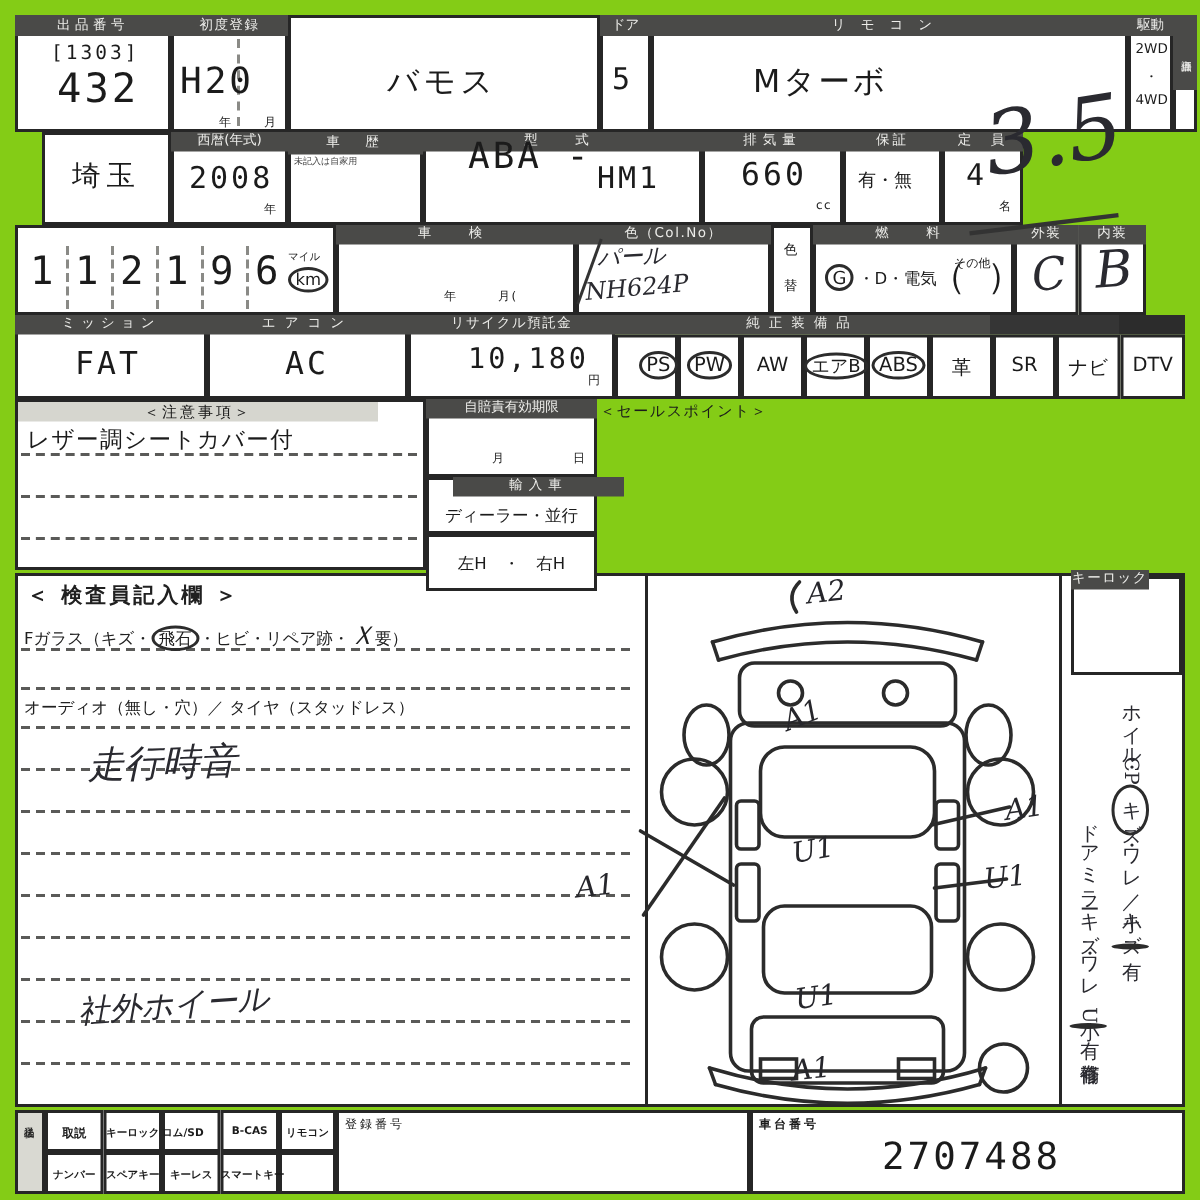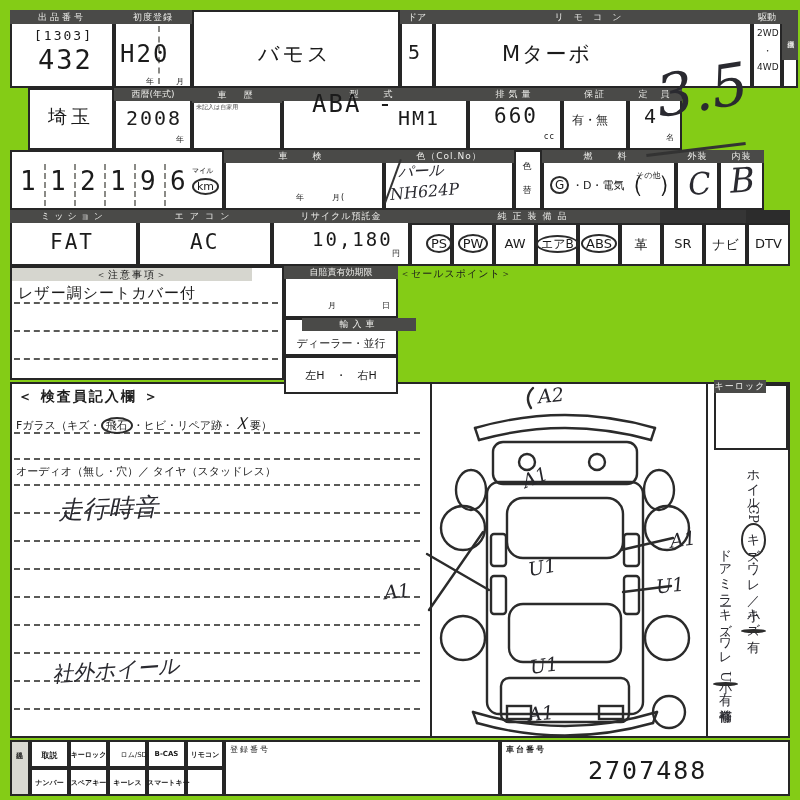--- a/index.html
+++ b/index.html
@@ -290,21 +290,21 @@
   <div class="box" style="left:108px;top:740px;width:39px;height:28px"></div>
   <div class="box" style="left:147px;top:740px;width:39px;height:28px"></div>
   <div class="box" style="left:186px;top:740px;width:38px;height:28px"></div>
   <div class="box" style="left:30px;top:768px;width:39px;height:28px"></div>
   <div class="box" style="left:69px;top:768px;width:39px;height:28px"></div>
   <div class="box" style="left:108px;top:768px;width:39px;height:28px"></div>
   <div class="box" style="left:147px;top:768px;width:39px;height:28px"></div>
   <div class="box" style="left:186px;top:768px;width:38px;height:28px"></div>
   <div class="val" style="left:30px;top:750px;width:39px;text-align:center;font-size:8px;font-weight:bold">取説</div>
   <div class="val" style="left:69px;top:750px;width:39px;text-align:center;font-size:7px;font-weight:bold">キーロック</div>
-  <div class="val" style="left:108px;top:750px;width:39px;text-align:right;font-size:7px;font-weight:normal">ロム/SD</div>
+  <div class="val" style="left:108px;top:750px;width:39px;text-align:left;font-size:7px;font-weight:bold">ロム/SD</div>
   <div class="val" style="left:147px;top:750px;width:39px;text-align:center;font-size:7px;font-weight:bold">B-CAS</div>
   <div class="val" style="left:186px;top:750px;width:38px;text-align:center;font-size:7px;font-weight:bold">リモコン</div>
   <div class="val" style="left:30px;top:778px;width:39px;text-align:center;font-size:7px;font-weight:bold">ナンバー</div>
   <div class="val" style="left:69px;top:778px;width:39px;text-align:center;font-size:7px;font-weight:bold">スペアキー</div>
   <div class="val" style="left:108px;top:778px;width:39px;text-align:center;font-size:7px;font-weight:bold">キーレス</div>
   <div class="val" style="left:147px;top:778px;width:39px;text-align:center;font-size:7px;font-weight:bold">スマートキー</div>
   <div class="val" style="left:186px;top:778px;width:38px;text-align:center;font-size:7px;font-weight:bold"></div>
 
   <div class="box" style="left:224px;top:740px;width:276px;height:56px"></div>
   <div class="val" style="left:230px;top:744px;font-size:8px;font-weight:normal;letter-spacing:2px">登録番号</div>

